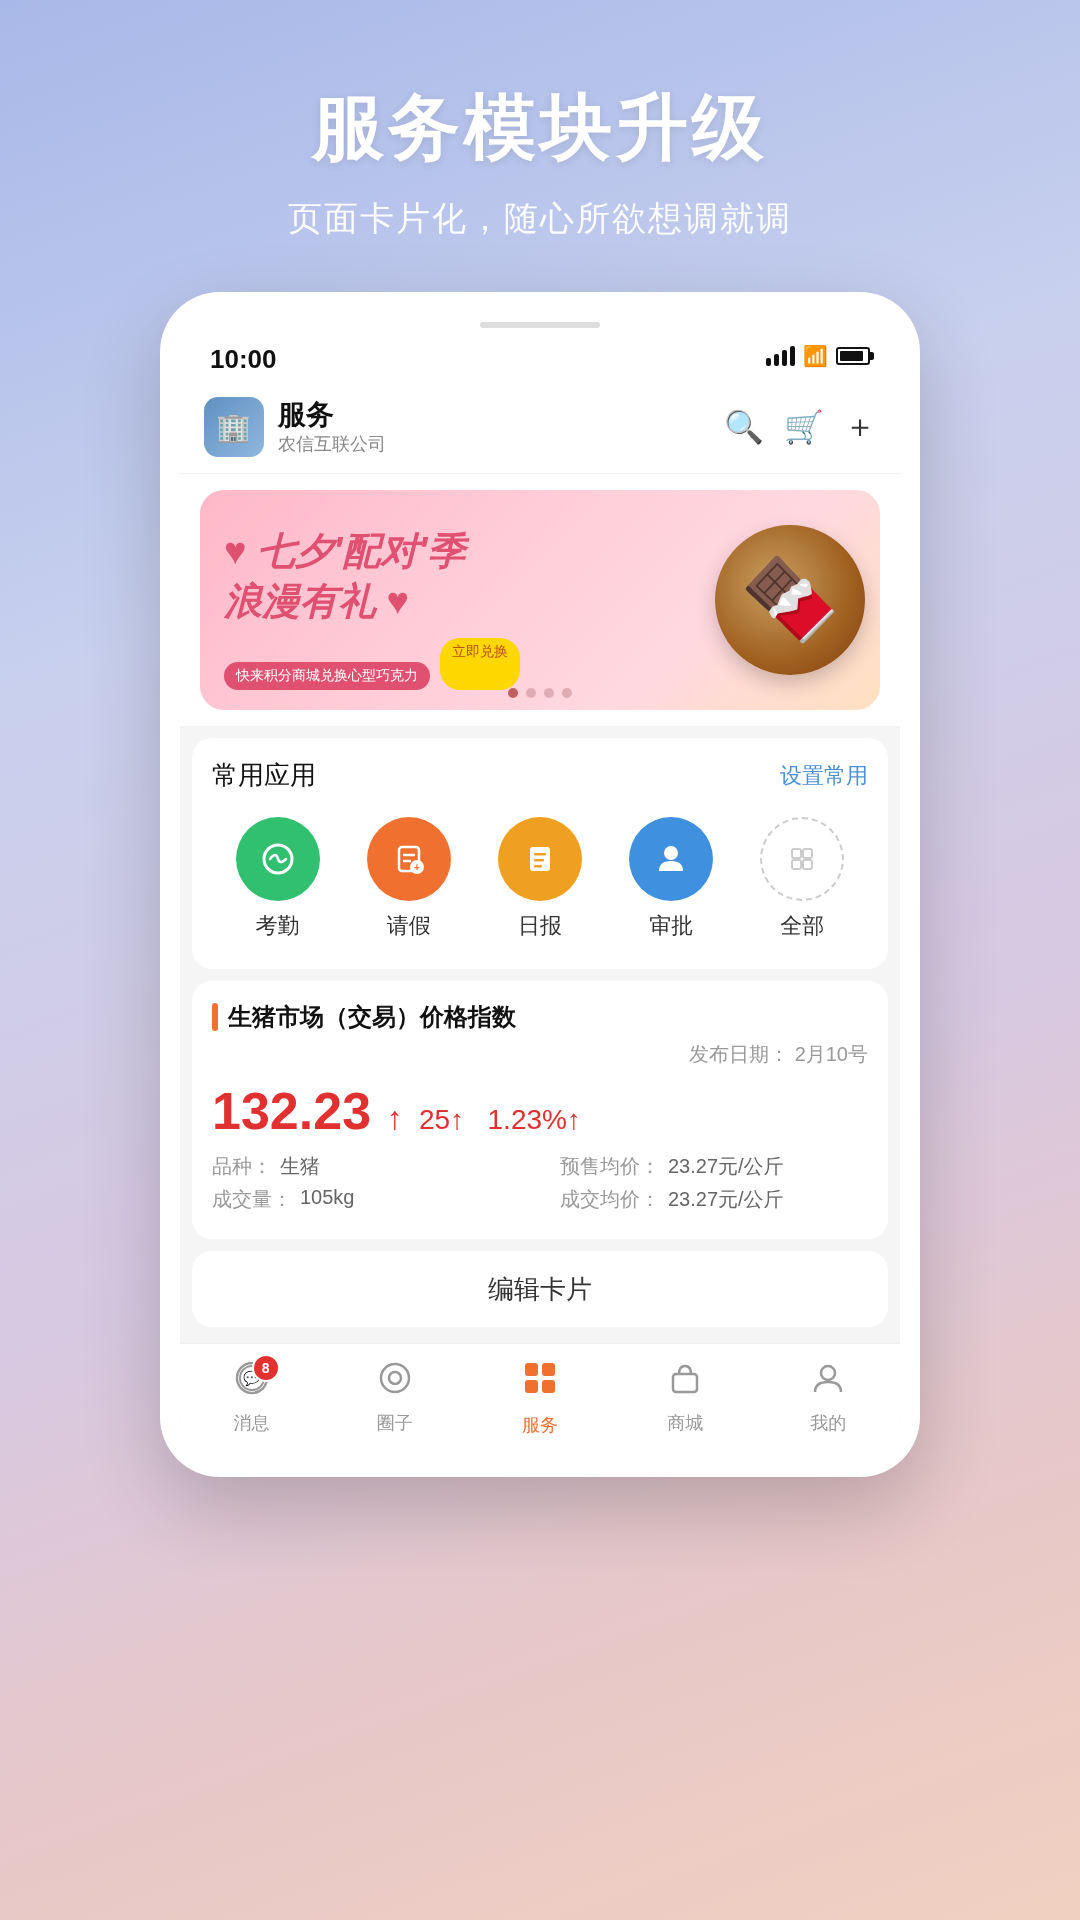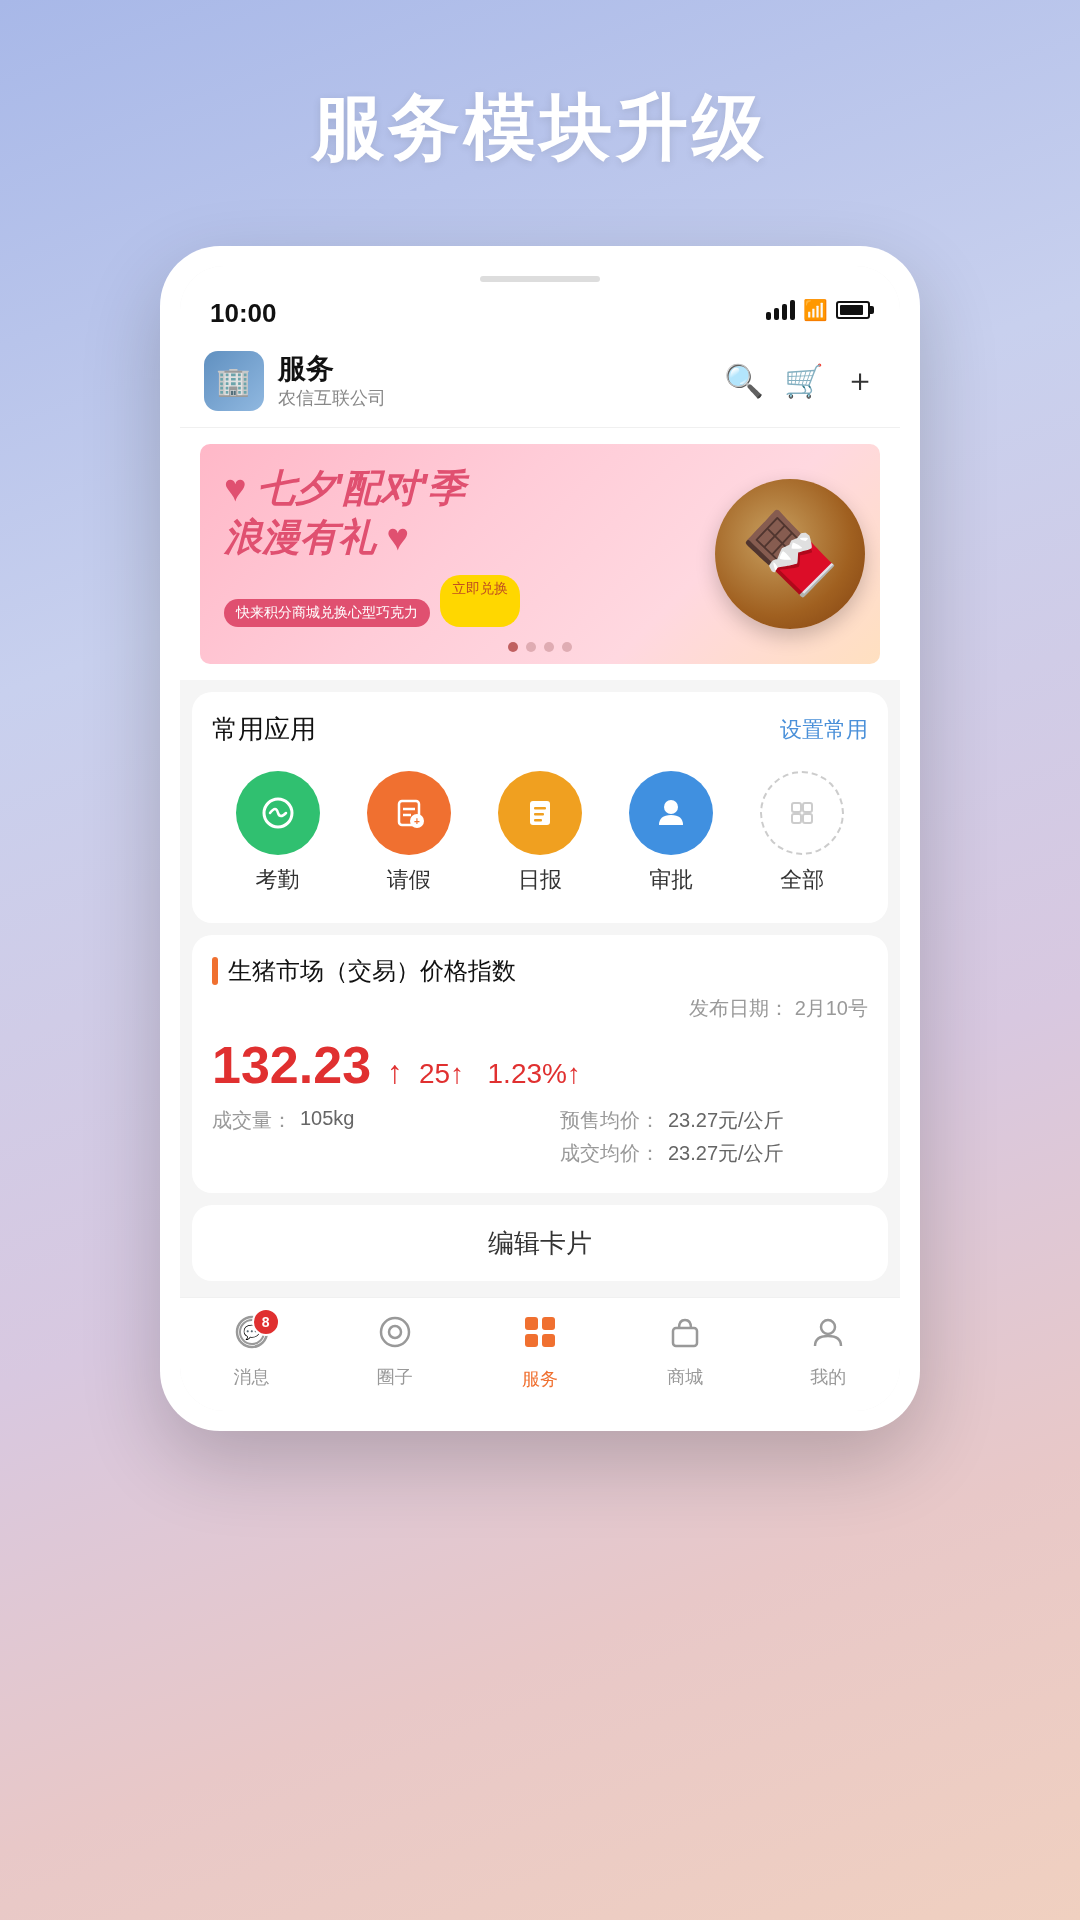--- a/index.html
+++ b/index.html
@@ -157,26 +157,26 @@
     }
 
     
     .banner-section {
       background: white;
       padding: 16px 20px;
     }
     .banner {
       width: 100%;
       height: 220px;
-      border-radius: 10px;
+      border-radius: 24px;
       background: linear-gradient(135deg, #ffb8c8 0%, #ffccd8 40%, #ffd8e0 70%, #ffe0c0 100%);
       position: relative;
       overflow: hidden;
       display: flex;
-      align-items: flex-start;
+      align-items: flex-end;
     }
     .banner-text-area {
       padding: 20px 24px;
       flex: 1;
       z-index: 2;
     }
     .banner-title-cn {
       font-size: 38px;
       font-weight: 700;
       color: #e05070;
@@ -312,21 +312,21 @@
       margin-bottom: 8px;
     }
     .market-indicator {
       width: 6px;
       height: 28px;
       background: #f07030;
       border-radius: 3px;
     }
     .market-title {
       font-size: 24px;
-      font-weight: 400;
+      font-weight: 700;
       color: #111;
     }
     .market-date {
       font-size: 20px;
       color: #999;
       text-align: right;
       margin-bottom: 16px;
     }
     .market-price-row {
       display: flex;
@@ -433,20 +433,21 @@
       height: 6px;
       background: #ddd;
       border-radius: 3px;
     }
   </style>
 </head>
 <body>
 
 <div class="page-header">
   <div class="page-title">服务模块升级</div>
+  <div class="page-subtitle">页面卡片化，随心所欲想调就调</div>
 </div>
 
 <div class="phone-wrapper">
   <div class="phone-inner">
 
     <div class="phone-notch">
       <div class="notch-bar"></div>
     </div>
 
     <div class="status-bar">
@@ -583,20 +584,24 @@
         <span class="price-main">132.23</span>
         <span class="price-arrow">↑</span>
         <span class="price-change">
           <span>25↑</span>
           &nbsp;
           <span>1.23%↑</span>
         </span>
       </div>
       <div class="market-details">
         <div class="market-detail-col">
+          <div class="market-detail-row">
+            <span>品种：</span>
+            <span>生猪</span>
+          </div>
           <div class="market-detail-row">
             <span>成交量：</span>
             <span>105kg</span>
           </div>
         </div>
         <div class="market-detail-col">
           <div class="market-detail-row">
             <span>预售均价：</span>
             <span>23.27元/公斤</span>
           </div>

